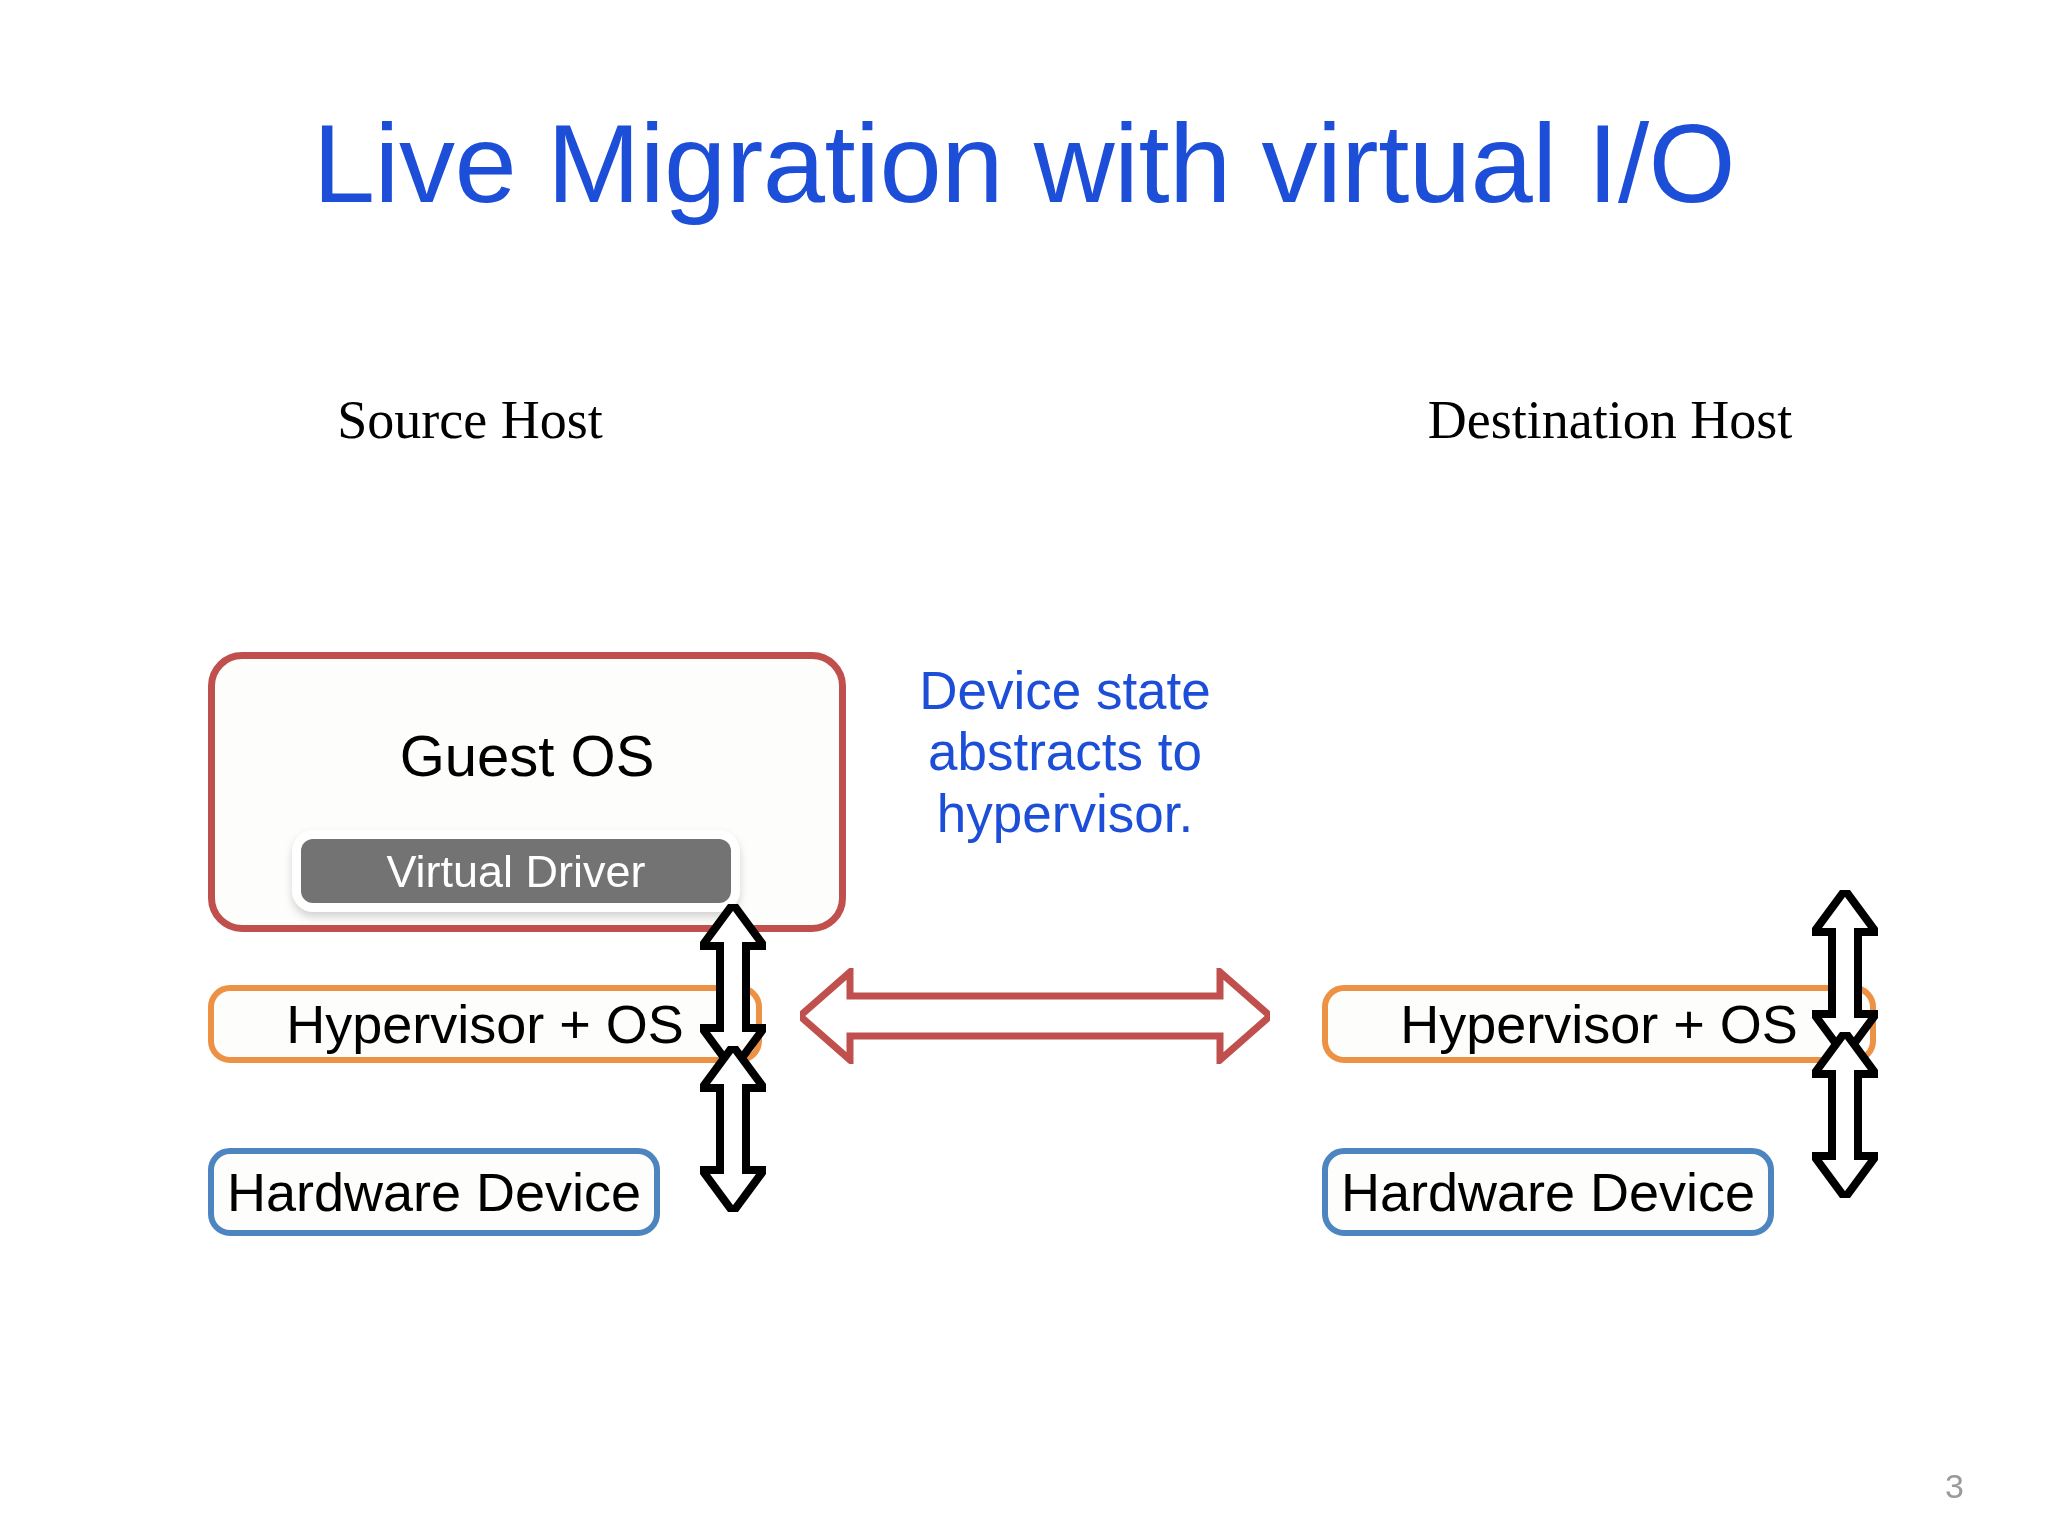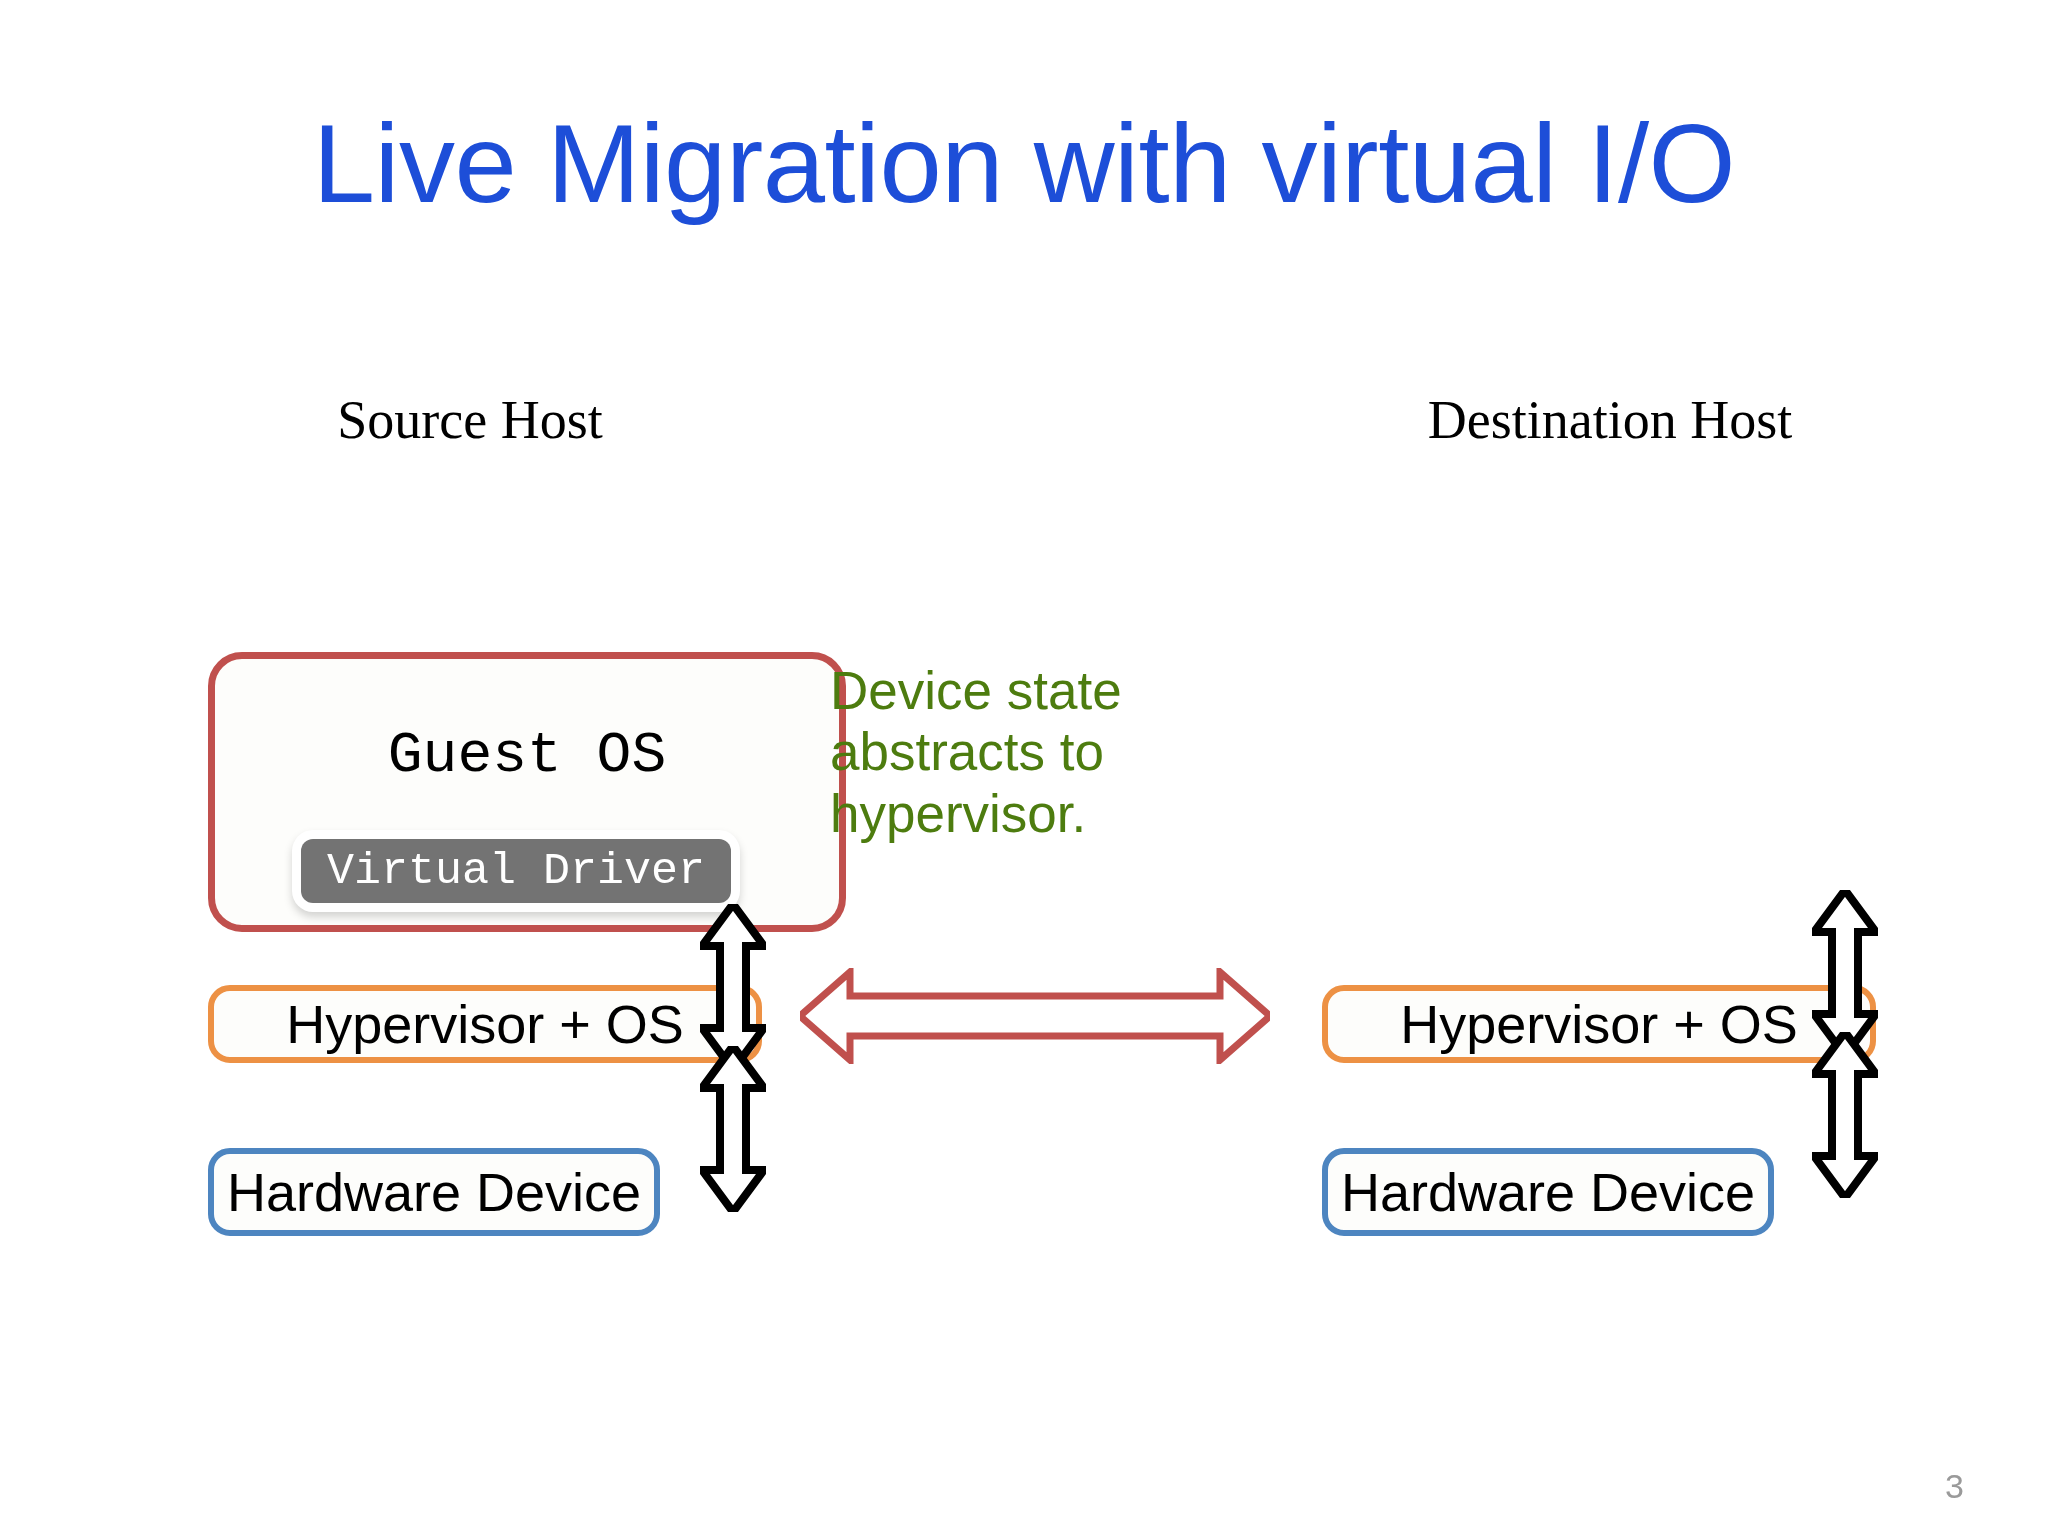--- a/index.html
+++ b/index.html
@@ -67,21 +67,20 @@
   
   #box-guest-os {
     left: 208px;
     top: 652px;
     width: 638px;
     height: 280px;
     border-width: 7px;
     border-color: #C0504D;
     border-radius: 34px;
     display: block;
-    font-family: Liberation Mono, monospace;
   }
   #guest-os-title {
     position: absolute;
     left: 0;
     top: 68px;
     width: 100%;
     text-align: center;
     font-size: 58px;
     line-height: 1.0;
     color: #000000;
@@ -128,23 +127,24 @@
     border-width: 6px;
     border-color: #4D85C0;
     border-radius: 22px;
   }
   #box-hardware-left  { left: 208px; }
   #box-hardware-right { left: 1322px; }
 
   
   .center-text {
     position: absolute;
+    text-align: center;
     font-size: 53px;
     line-height: 1.16;
-    color: #4d7c0f;
+    color: #1d4ed8;
   }
   #text-device-state { left: 830px; top: 660px;  width: 470px; }
   #text-vmm-abstract { left: 830px; top: 1120px; width: 470px; }
 
   
   .arrow-v {
     position: absolute;
     width: 66px;
     pointer-events: none;
   }

